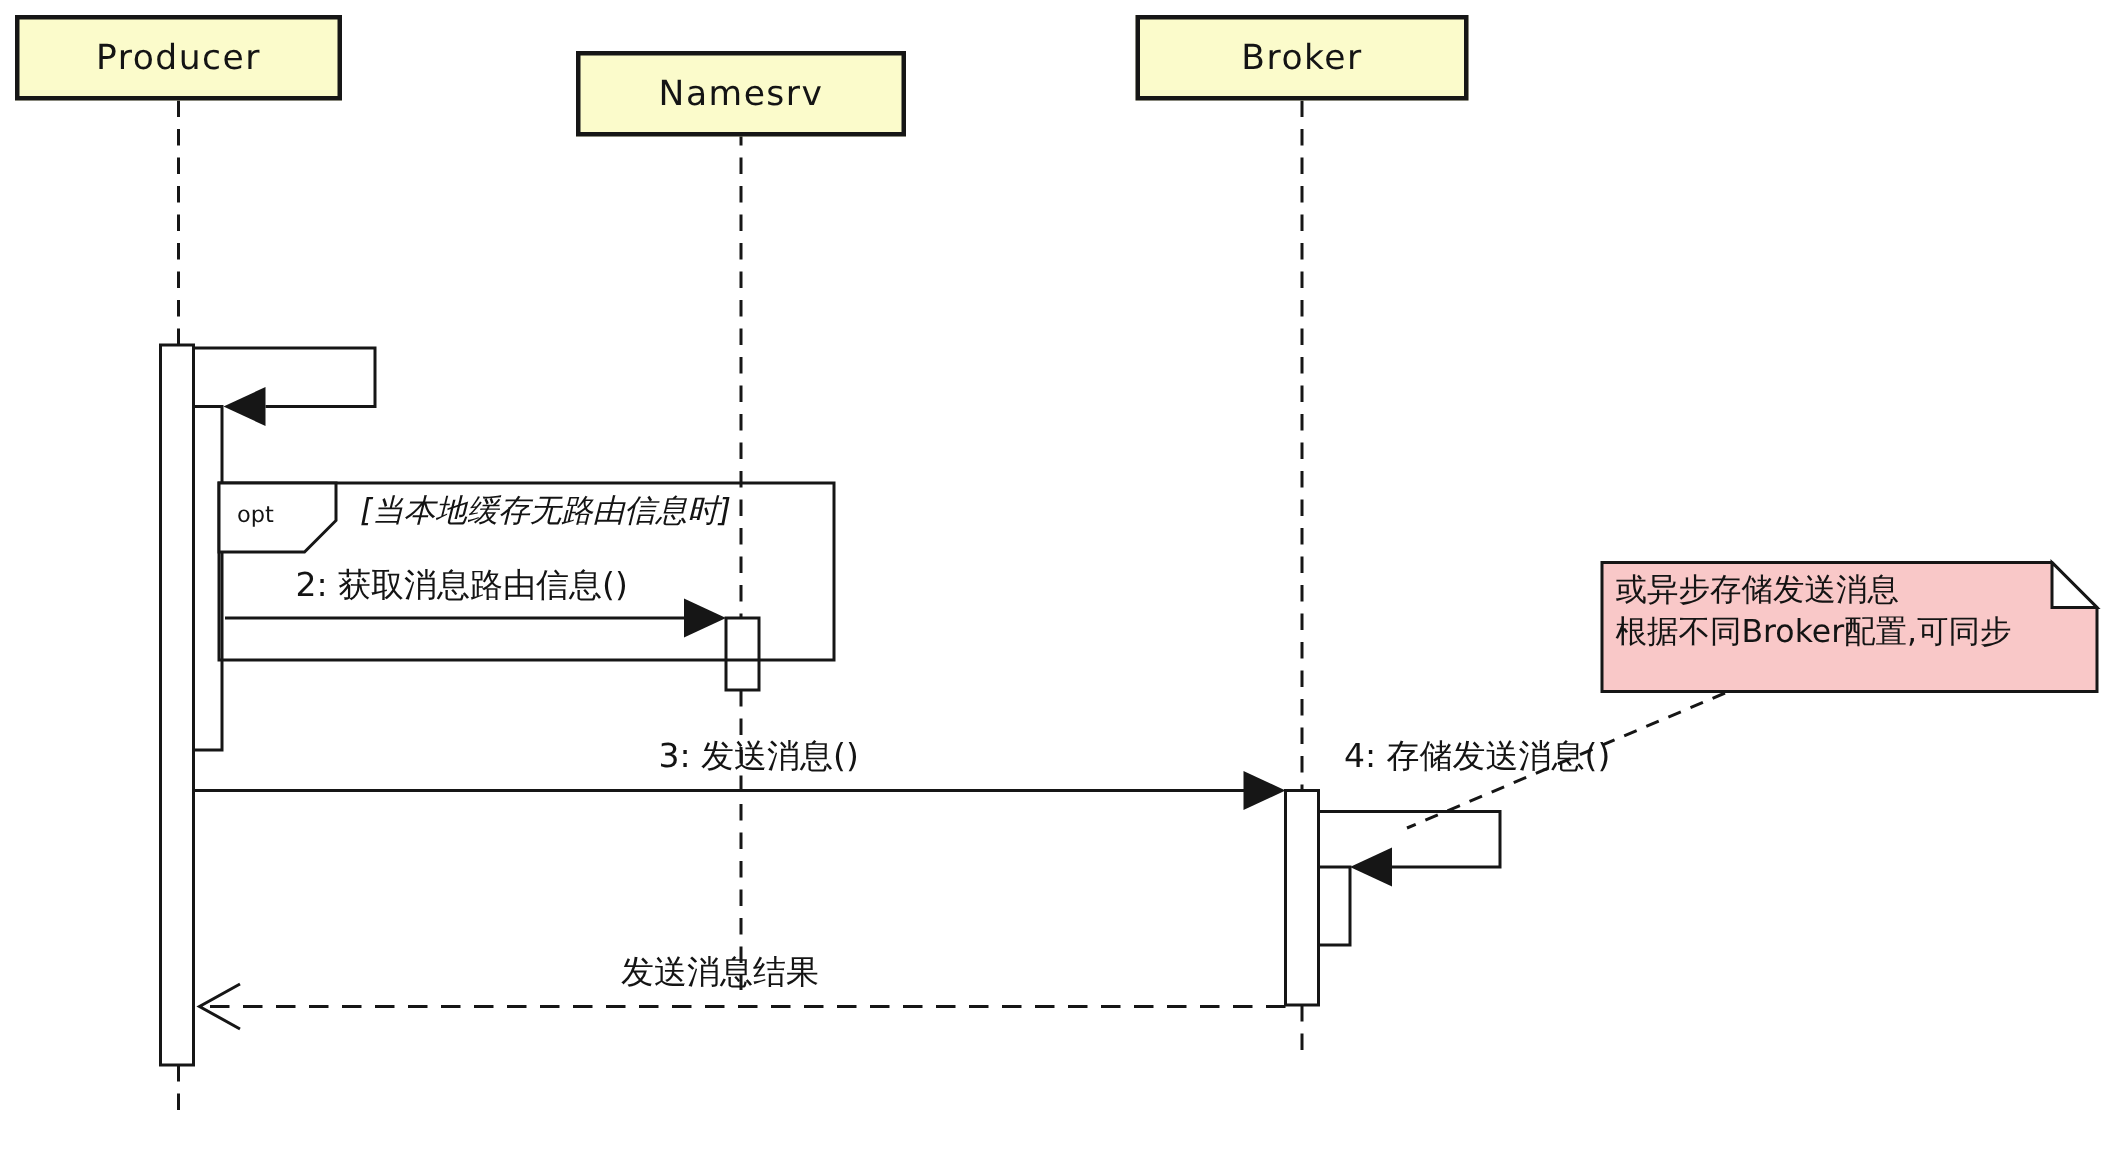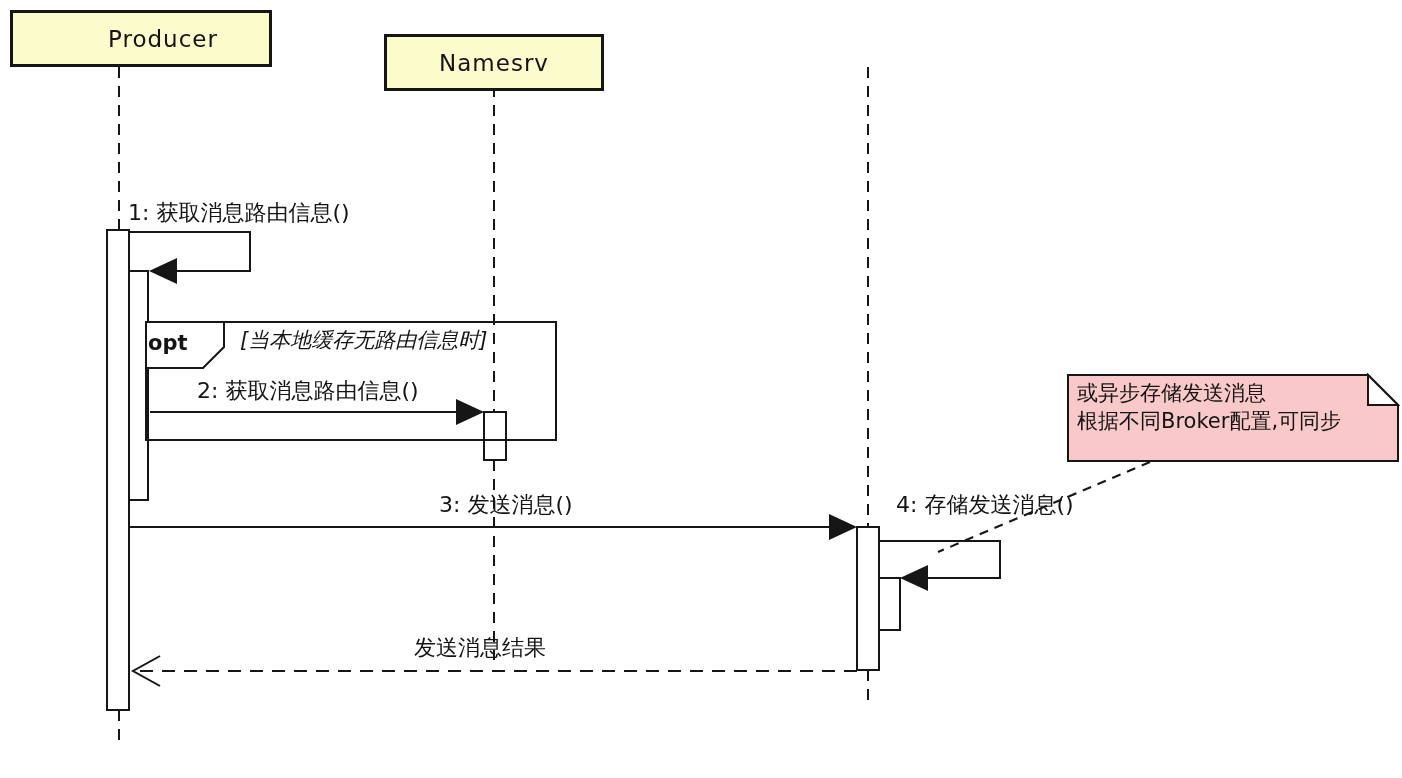--- a/index.html
+++ b/index.html
@@ -7,30 +7,30 @@
     position:relative;width:1402px;height:778px;background:#ffffff;overflow:hidden;
     font-family:"DejaVu Sans","Liberation Sans",sans-serif;color:#141414;
   }
   .stage svg{position:absolute;left:0;top:0;}
   .participant{
     position:absolute;top:10px;height:51px;
     background:#FBFBCB;border:3px solid #161616;
     display:flex;align-items:center;justify-content:center;
     font-size:23px;letter-spacing:1px;
   }
-  .p-producer{left:10px;width:212px;padding-left:44px;}
+  .p-producer{left:10px;width:212px;}
   .p-namesrv{left:384px;width:214px;margin-top:24px;}
   .p-broker{left:757px;width:216px;}
   .lbl{position:absolute;white-space:nowrap;font-size:22px;line-height:26px;}
   .lbl-msg1{left:128px;top:200px;}
   .lbl-msg2{left:197px;top:378px;}
   .lbl-msg3{left:439px;top:492px;}
   .lbl-msg4{left:896px;top:492px;}
   .lbl-return{left:414px;top:637px;font-family:Liberation Mono, monospace;}
-  .lbl-opt{left:148px;top:330px;font-size:21px;font-weight:bold;}
+  .lbl-opt{left:158px;top:330px;font-size:15px;}
   .lbl-guard{left:240px;top:327px;font-size:21px;font-style:italic;}
   .note-text{
     position:absolute;left:1077px;top:379px;width:310px;
     font-size:21px;line-height:28px;white-space:nowrap;
   }
 </style>
 </head>
 <body>
 
 <div class="stage">
@@ -87,22 +87,24 @@
     <polygon points="1068,375 1368,375 1398,405 1398,461 1068,461" fill="#F9C8C8" stroke="#161616" stroke-width="2"></polygon>
     <polygon points="1368,375 1368,405 1398,405" fill="#FFFFFF" stroke="#161616" stroke-width="2"></polygon>
   </svg>
 
   <div class="participant p-producer">
     <span>Producer</span>
   </div>
   <div class="participant p-namesrv">
     <span>Namesrv</span>
   </div>
+  <div class="participant p-broker">
+    <span>Broker</span>
+  </div>
 
-  <div class="lbl lbl-msg1">1: 获取消息路由信息()</div>
   <div class="lbl lbl-opt">opt</div>
   <div class="lbl lbl-guard">[当本地缓存无路由信息时]</div>
   <div class="lbl lbl-msg2">2: 获取消息路由信息()</div>
   <div class="lbl lbl-msg3">3: 发送消息()</div>
   <div class="lbl lbl-msg4">4: 存储发送消息()</div>
   <div class="lbl lbl-return">发送消息结果</div>
 
   <div class="note-text">
     <div>或异步存储发送消息</div>
     <div>根据不同Broker配置,可同步</div>

